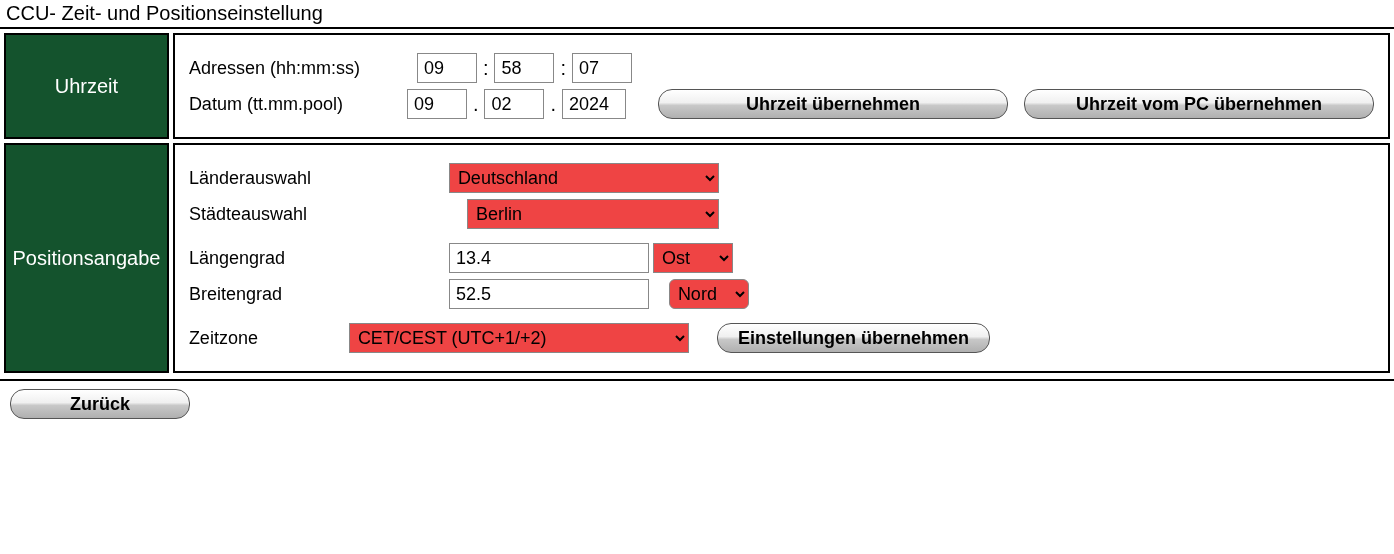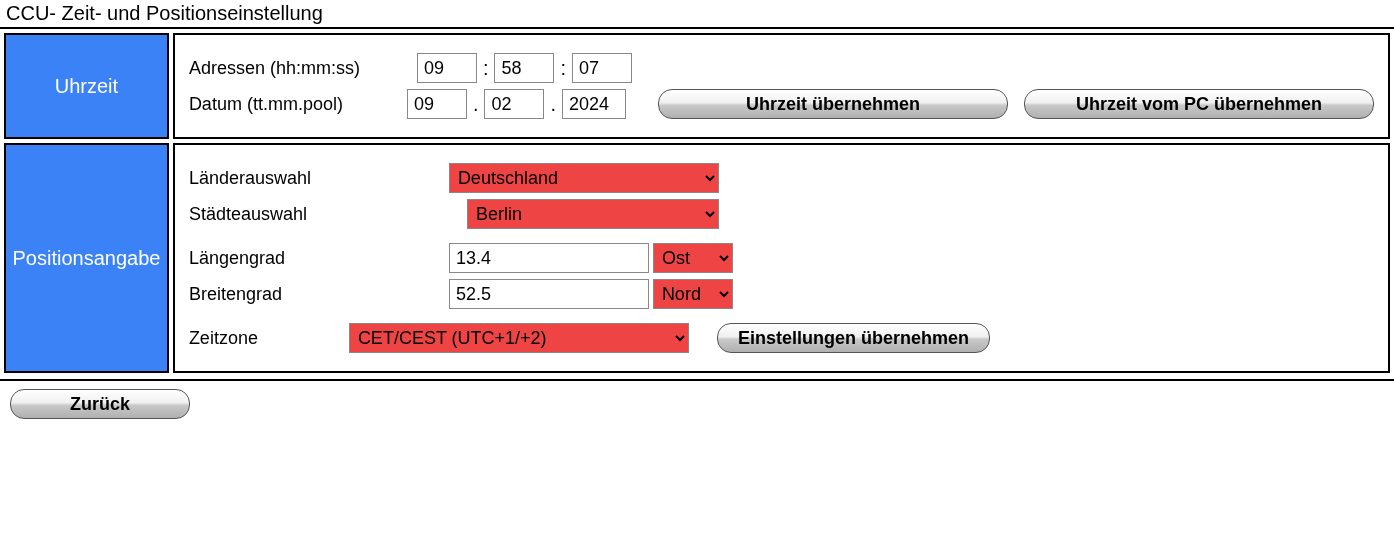--- a/index.html
+++ b/index.html
@@ -22,21 +22,21 @@
       border-collapse: separate;
       border-spacing: 4px;
       width: 100%;
       background: #fff;
     }
     table.main > tbody > tr > td {
       border: 2px solid #000;
       vertical-align: middle;
     }
     td.sidecell {
-      background: #3b82f6;
+      background: #14532d;
       color: #fff;
       text-align: center;
       width: 205px;
       font-size: 20px;
       padding: 10px 4px;
     }
     td.content {
       background: #fff;
       padding: 12px 14px;
     }
@@ -166,21 +166,21 @@
           <div class="row" style="margin-top:14px;">
             <span class="label-pos">Längengrad</span>
             <input type="text" class="coord" value="13.4" style="">
             <select class="dir" style="margin-left:4px;">
               <option>Ost</option>
             </select>
           </div>
           <div class="row">
             <span class="label-pos">Breitengrad</span>
             <input type="text" class="coord" value="52.5" style="">
-            <select class="dir" style="margin-left:4px;">
+            <select class="dir" style="margin-left:20px;border-radius:6px;">
               <option>Nord</option>
             </select>
           </div>
           <div class="row" style="margin-top:14px;">
             <span class="label-tz">Zeitzone</span>
             <select class="tz">
               <option>CET/CEST (UTC+1/+2)</option>
             </select>
             <span style="width:28px;"></span>
             <button class="gbtn">Einstellungen übernehmen</button>

